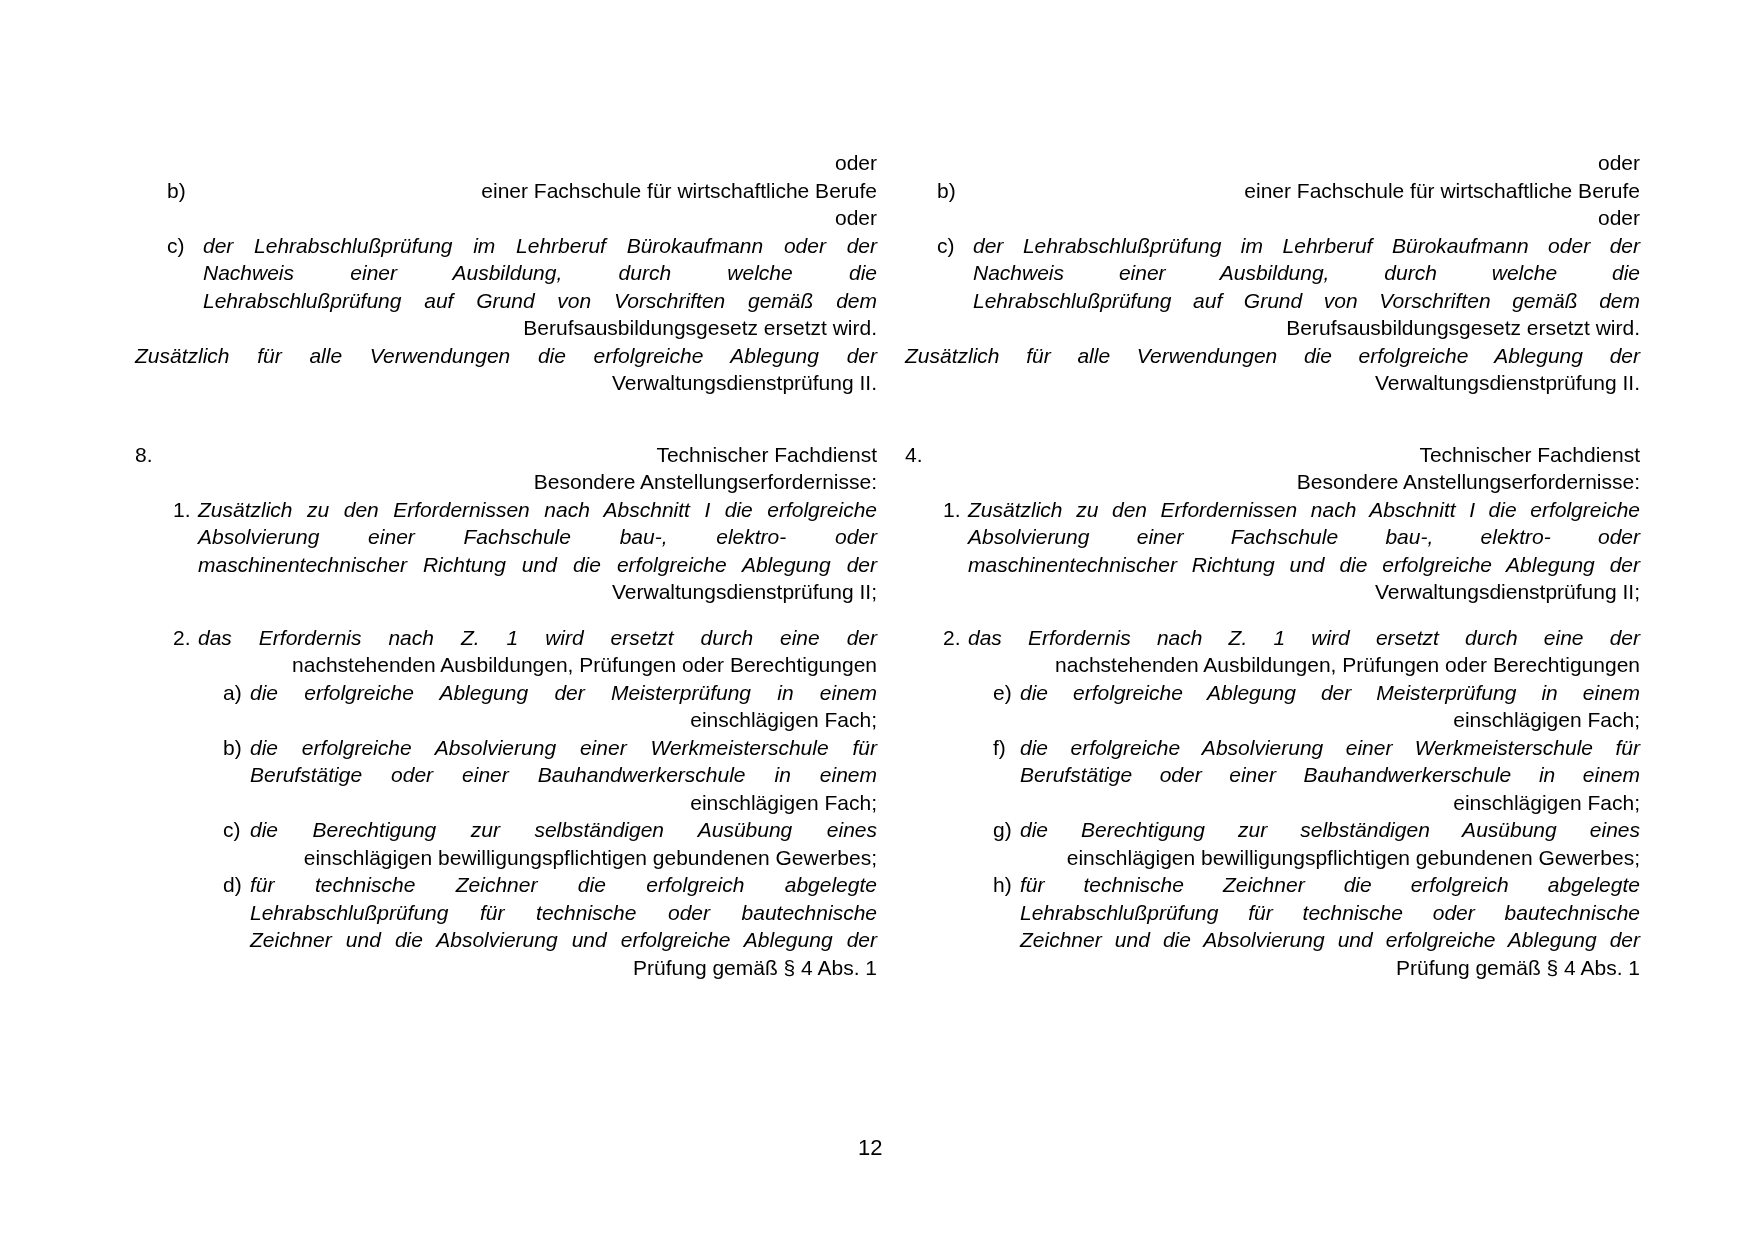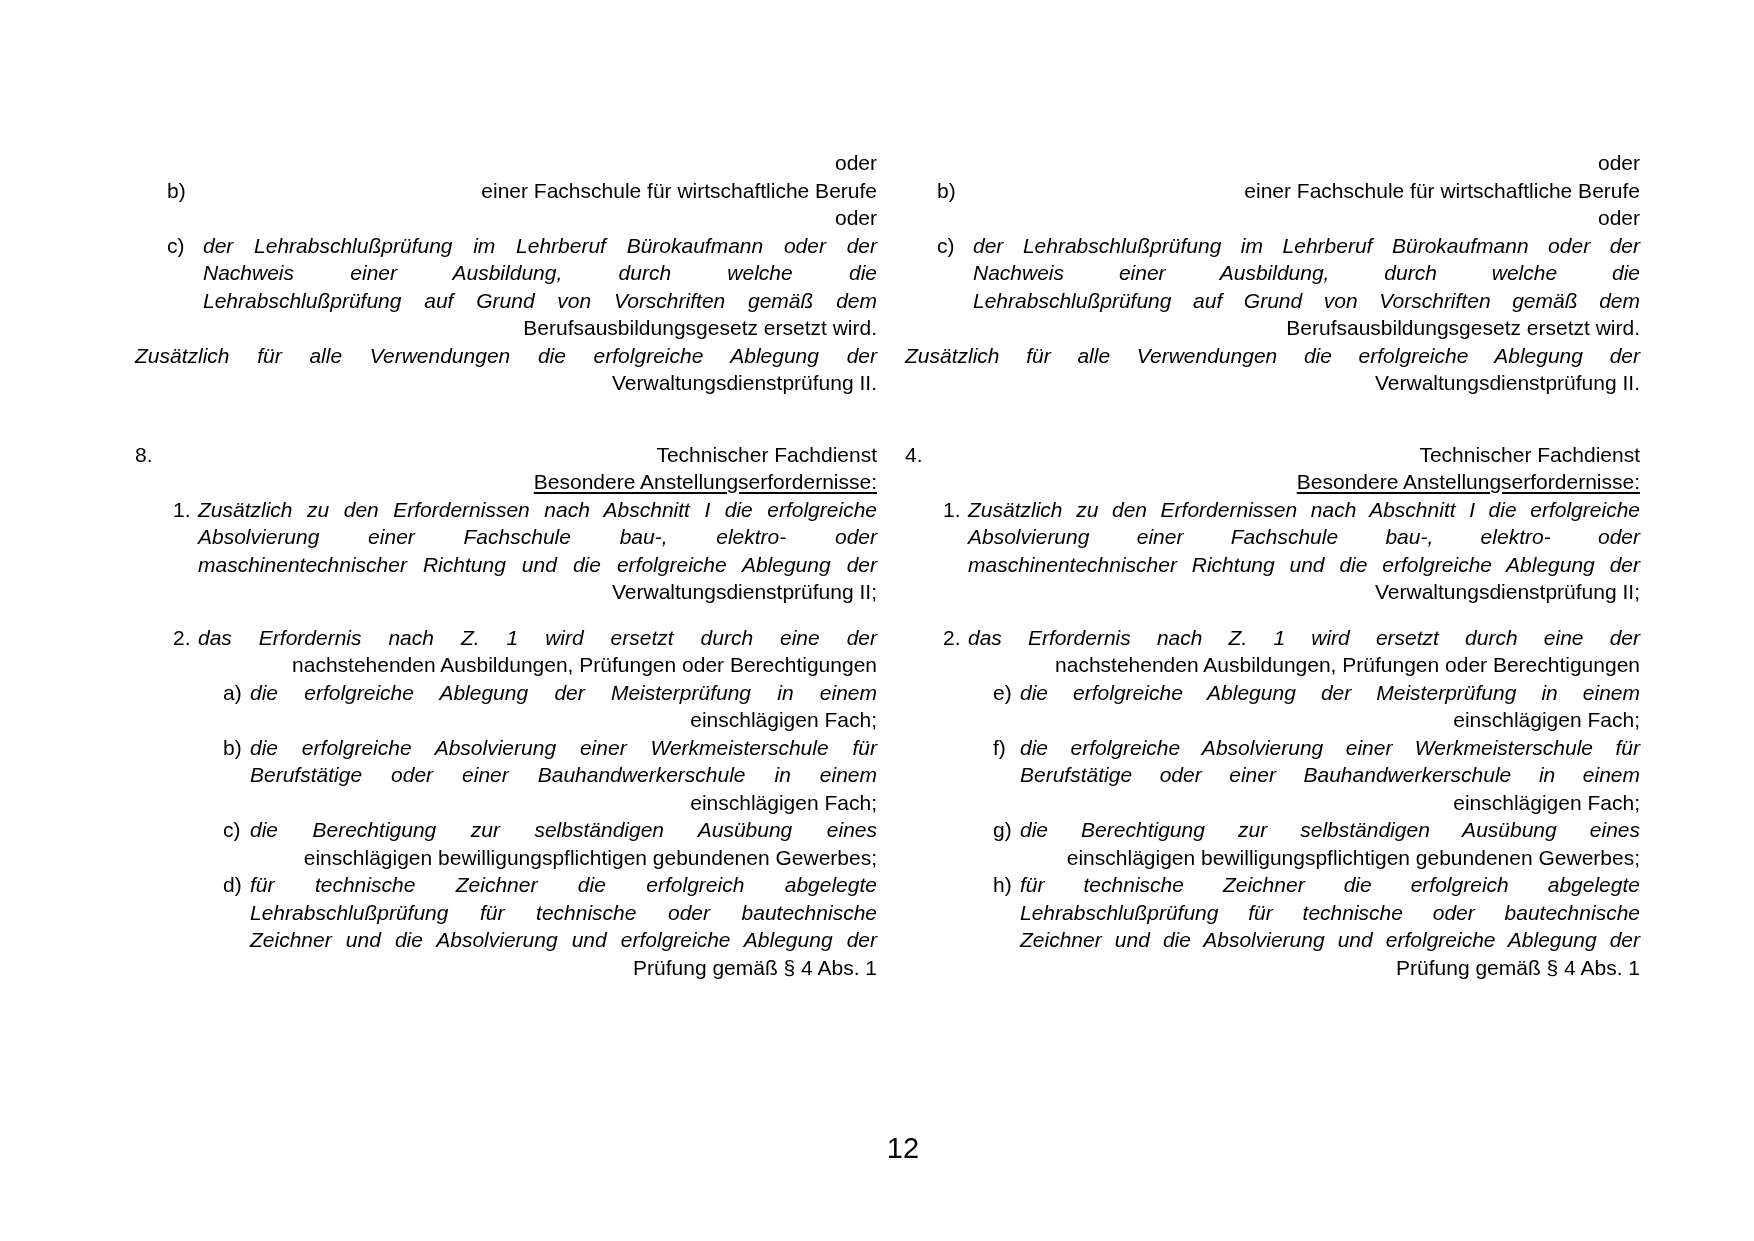--- a/index.html
+++ b/index.html
@@ -28,31 +28,31 @@
   .k-plain     { }
   .k-number    { margin-left: 63px; }  .k-number .lbl    { left: -25px; }
   .k-subletter { margin-left: 115px; } .k-subletter .lbl { left: -27px; }
 
   .k-section   { margin-top: 44px; }
   .col-left  .k-section { margin-left: 22px; }
   .col-left  .k-section .lbl { left: -22px; }
   .col-right .k-section { margin-left: 70px; }
   .col-right .k-section .lbl { left: -70px; }
 
-  .k-underline { text-decoration: underline; text-underline-offset: 3px; }
+  .k-underline { text-underline-offset: 3px; }
   .col-left  .k-underline { margin-left: 13px; }
   .col-right .k-underline { margin-left: 8px; }
 
   .spaced { margin-top: 18px; }
 
   .page-number {
     position: absolute;
     left: 858px; top: 1134px; width: 90px;
-    text-align: center;
-    font-size: 29px;
+    text-align: left;
+    font-size: 22px;
     line-height: 28px;
   }
 </style>
 </head>
 <body>
 
 <div class="col col-left">
     <div class="para k-cont">
       <div class="line">oder</div>
     </div>

